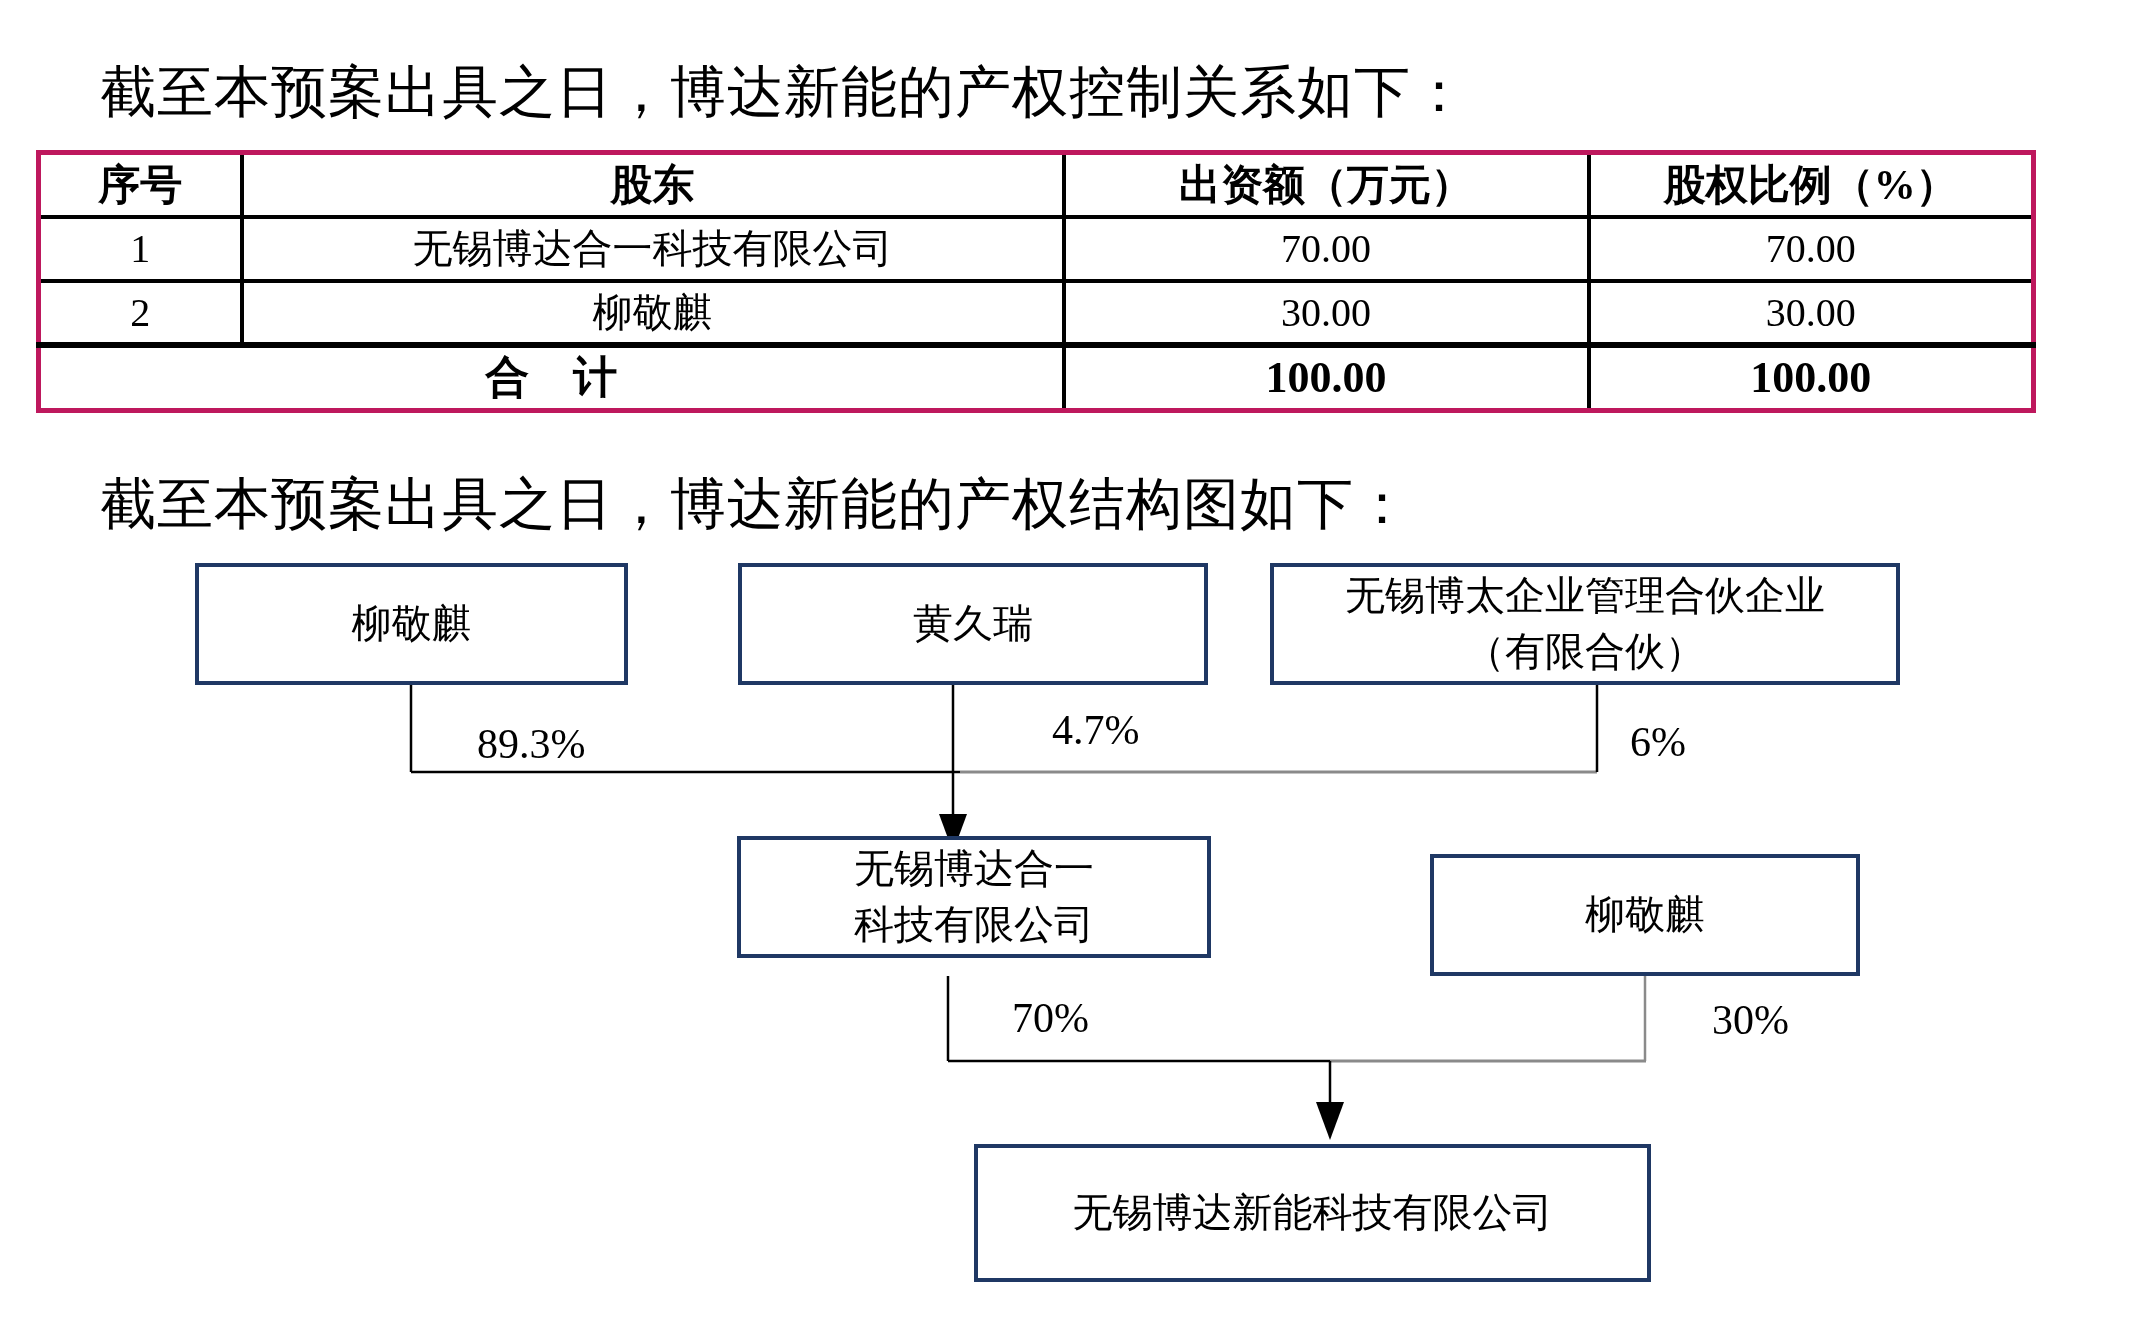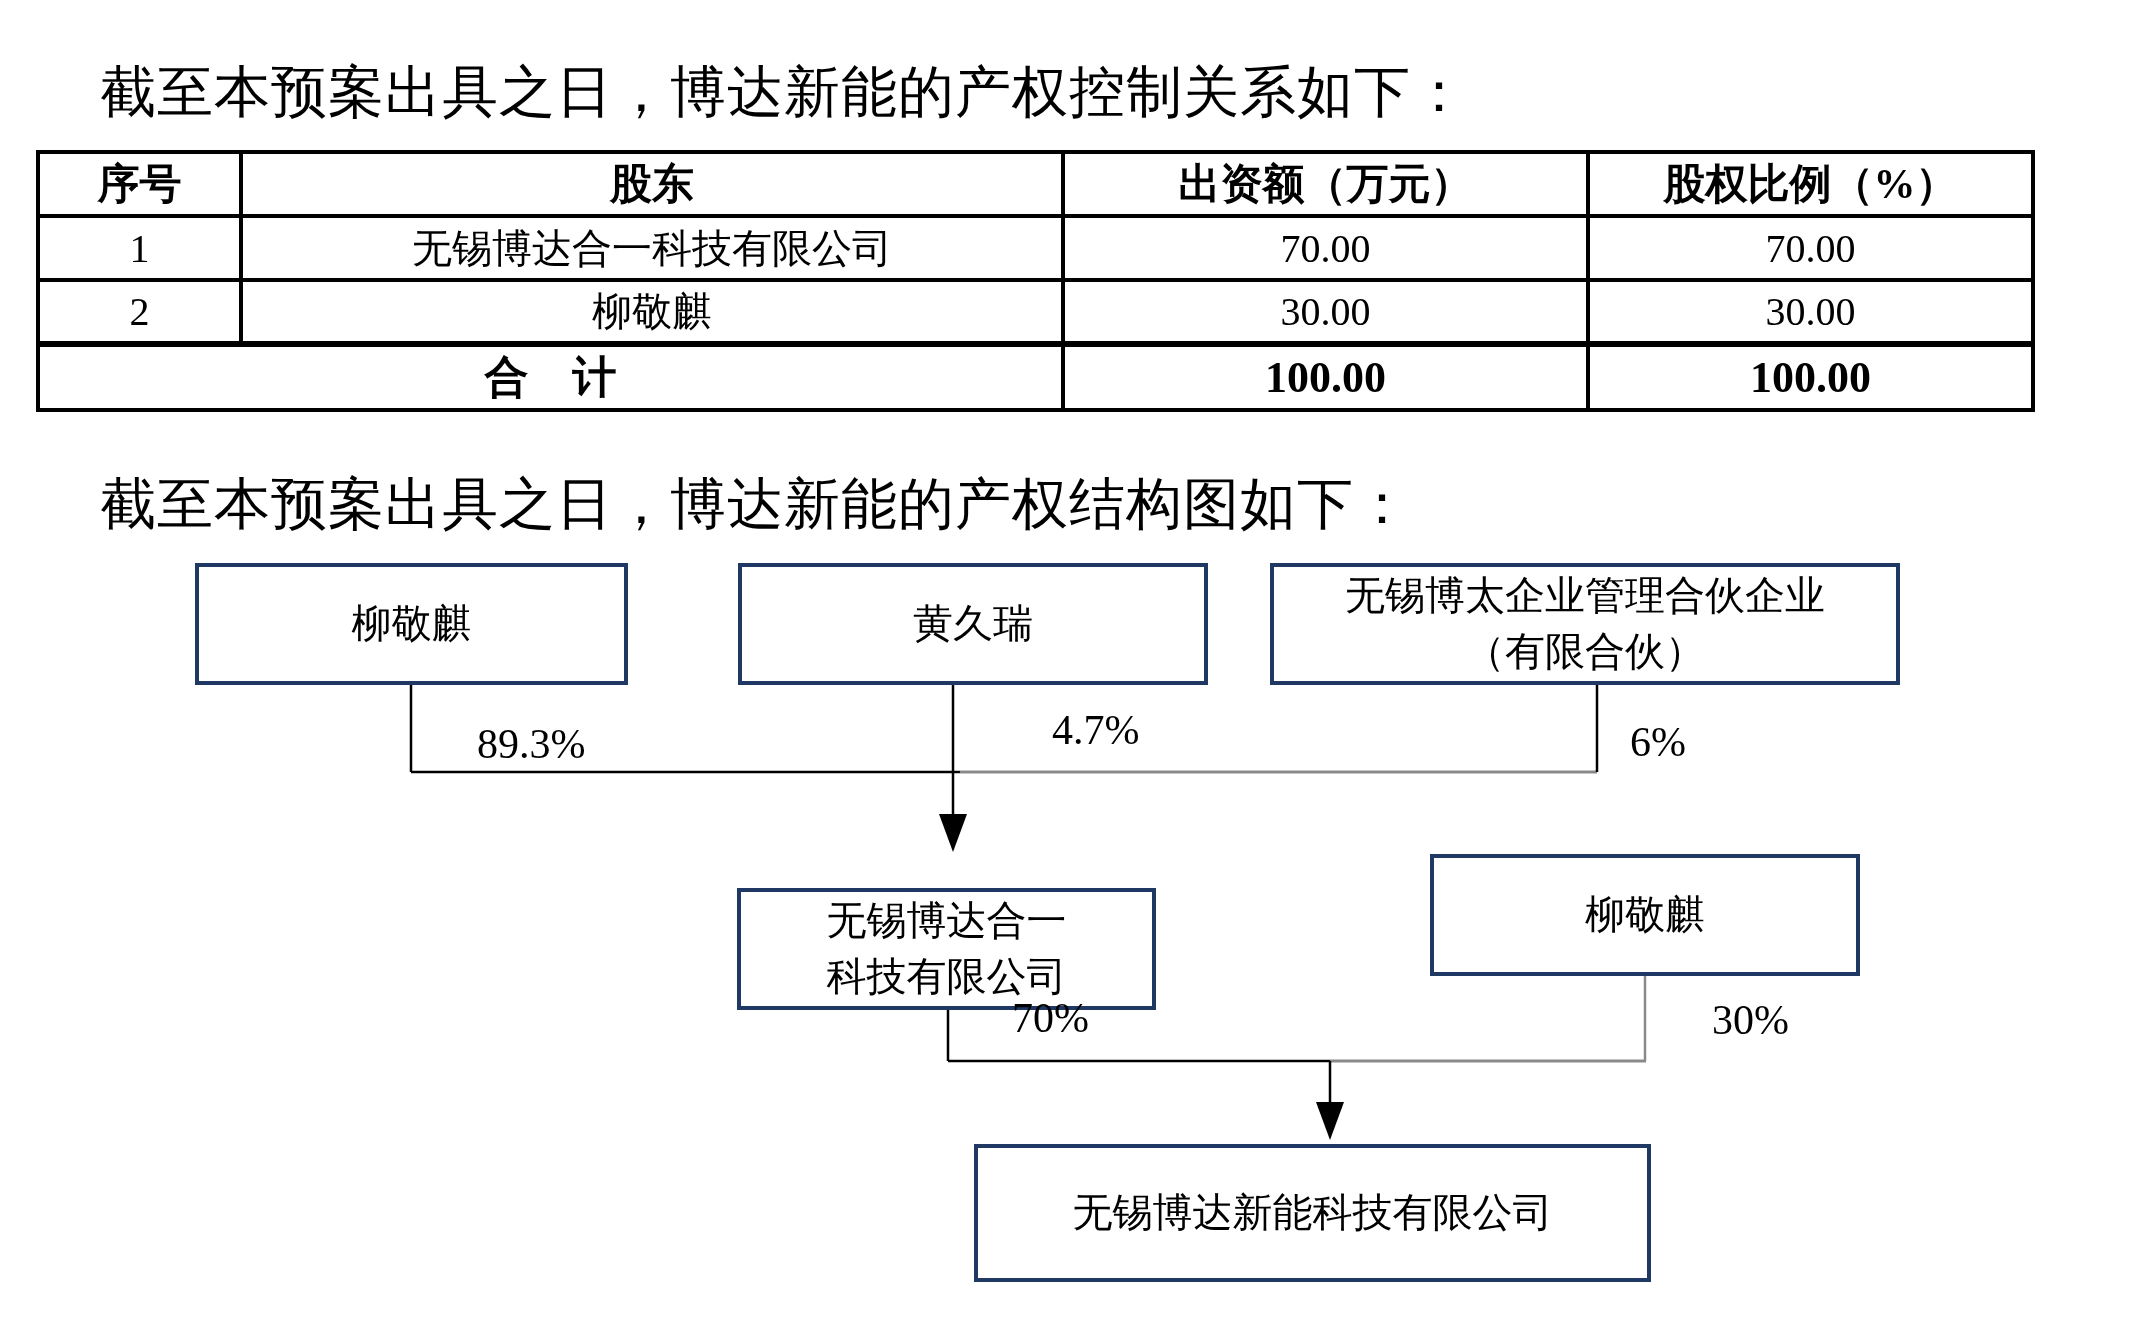--- a/index.html
+++ b/index.html
@@ -39,21 +39,21 @@
     font-size:40px;
   }
   table.ownership td,table.ownership th{
     border:4px solid #000;
     text-align:center;
     vertical-align:middle;
     height:64px;
     padding:0 6px;
     font-weight:normal;
   }
-  table.ownership{border:3px solid #be185d;}
+  table.ownership{border:5px solid #be185d;}
   table.ownership thead th{font-weight:bold;font-size:42px;}
   table.ownership tr.total td{font-weight:bold;font-size:44px;border-top:6px solid #000;height:66px;}
 
   
   .diagram-svg{position:absolute;left:0;top:0;z-index:1;}
   .node{
     position:absolute;
     z-index:2;
     background:#ffffff;
     border:4px solid var(--box-border);
@@ -140,21 +140,21 @@
 
   <div class="node" style="left:738px;top:563px;width:470px;height:122px">
     <span>黄久瑞</span>
   </div>
 
   <div class="node" style="left:1270px;top:563px;width:630px;height:122px">
     <span>无锡博太企业管理合伙企业</span>
     <span>（有限合伙）</span>
   </div>
 
-  <div class="node" style="left:737px;top:888px;width:419px;height:122px">
+  <div class="node" style="left:737px;top:836px;width:474px;height:122px">
     <span>无锡博达合一</span>
     <span>科技有限公司</span>
   </div>
 
   <div class="node" style="left:1430px;top:854px;width:430px;height:122px">
     <span>柳敬麒</span>
   </div>
 
   <div class="node" style="left:974px;top:1144px;width:677px;height:138px">
     <span>无锡博达新能科技有限公司</span>

